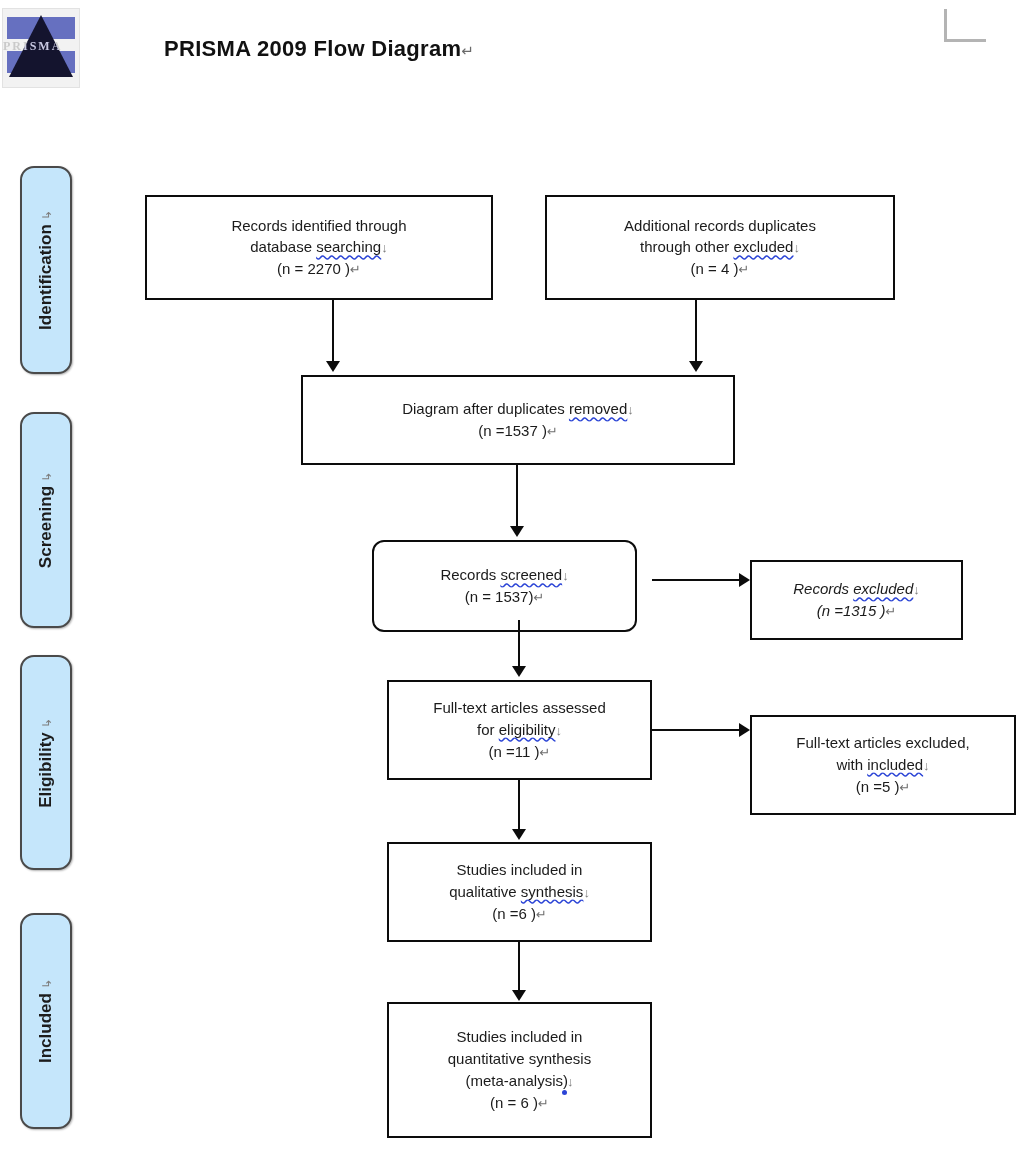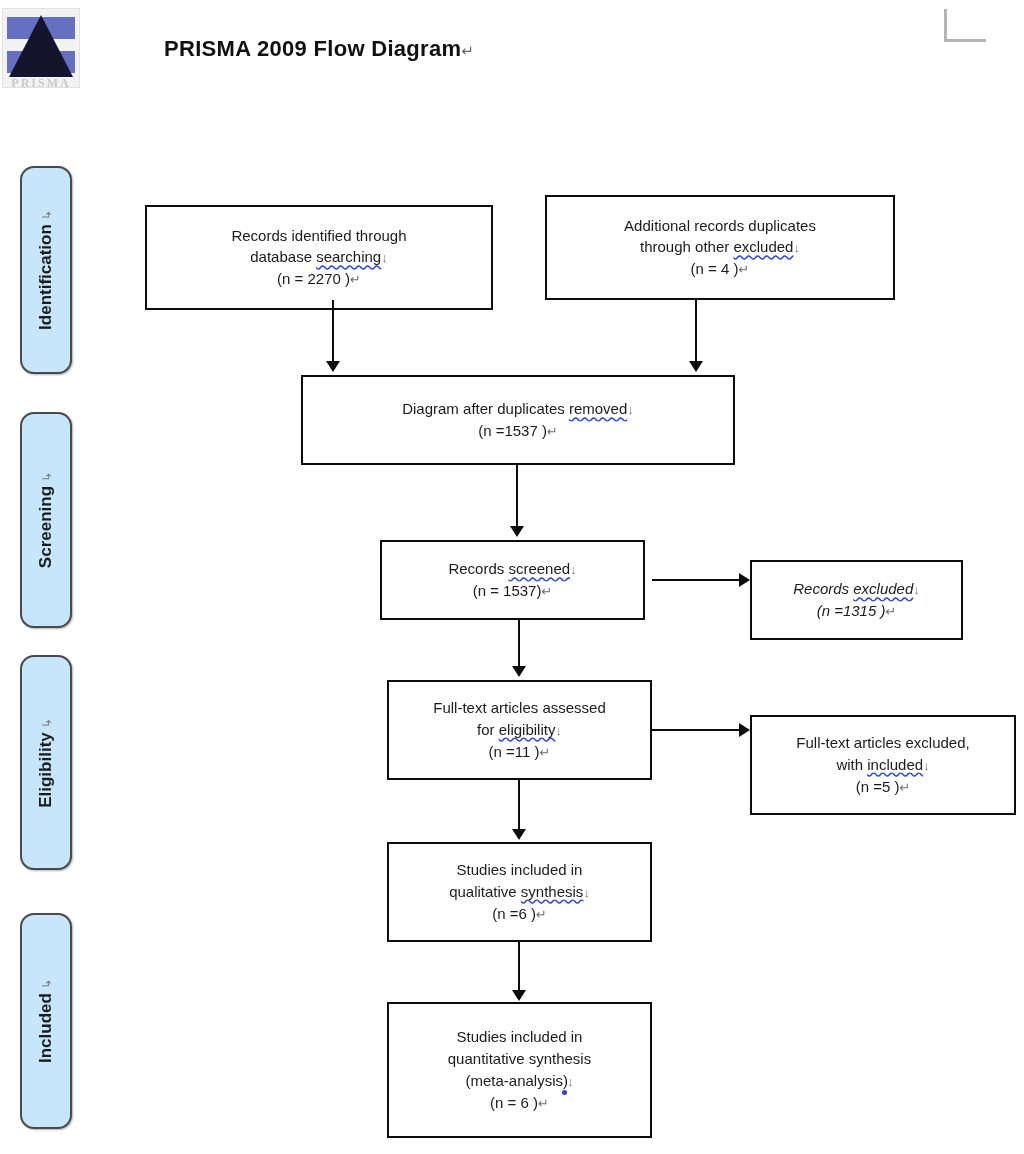--- a/index.html
+++ b/index.html
@@ -16,25 +16,24 @@
   }
   #logo .band{position:absolute;left:4px;right:4px;background:#6670c0;}
   #logo .band.b1{top:8px;height:22px;}
   #logo .band.b2{top:42px;height:22px;}
   #logo .tri{
     position:absolute;left:50%;top:6px;transform:translateX(-50%);
     width:0;height:0;border-left:32px solid transparent;
     border-right:32px solid transparent;border-bottom:62px solid #14142e;
   }
   #logo .word{
-    position:absolute;left:0;right:0;top:30px;text-align:center;
+    position:absolute;left:0;right:0;top:30px;text-align:left;
     font-size:12px;letter-spacing:2px;font-weight:bold;
     color:#c9c9d6;font-family:"Liberation Serif","DejaVu Serif",serif;
     mix-blend-mode:luminosity;
-    margin-top:37px;
   }
   #title{
     position:absolute;left:164px;top:36px;
     font-size:22px;font-weight:bold;letter-spacing:.3px;color:#111;
     white-space:nowrap;
   }
   #title .pmark{font-size:15px;font-weight:normal;color:#6a6a6a;}
   #cropmark{
     position:absolute;left:944px;top:9px;width:39px;height:30px;
     border-left:3px solid #b4b4b4;border-bottom:3px solid #b4b4b4;
@@ -112,21 +111,21 @@
 <div class="stage" style="top:412px;height:212px;">
   <div class="vtext"><span>Screening</span><span class="pmark">↳</span></div>
 </div>
 <div class="stage" style="top:655px;height:211px;">
   <div class="vtext"><span>Eligibility</span><span class="pmark">↳</span></div>
 </div>
 <div class="stage" style="top:913px;height:212px;">
   <div class="vtext"><span>Included</span><span class="pmark">↳</span></div>
 </div>
 
-<div class="fbox" style="left:145px;top:195px;width:348px;height:105px;margin-top:10px;">
+<div class="fbox" style="left:145px;top:195px;width:348px;height:105px;">
   <div class="inner">
     <span>Records identified through</span><br>
     <span>database </span><span class="sq">searching</span><span class="lb">↓</span><br>
     <span>(n = 2270  )</span><span class="pmark">↵</span>
   </div>
 </div>
 
 <div class="fbox" style="left:545px;top:195px;width:350px;height:105px;">
   <div class="inner">
     <span>Additional records duplicates</span><br>
@@ -143,21 +142,21 @@
 <div class="fbox" style="left:301px;top:375px;width:434px;height:90px;">
   <div class="inner">
     <span>Diagram after duplicates </span><span class="sq">removed</span><span class="lb">↓</span><br>
     <span>(n =1537 )</span><span class="pmark">↵</span>
   </div>
 </div>
 
 <div class="vline" style="left:516px;top:465px;height:63px;"></div>
 <div class="arrowdown" style="left:510px;top:526px;"></div>
 
-<div class="fbox" style="left:380px;top:540px;width:265px;height:80px;">
+<div class="fbox" style="left:372px;top:540px;width:265px;height:92px;border-radius:12px;">
   <div class="inner">
     <span>Records </span><span class="sq">screened</span><span class="lb">↓</span><br>
     <span>(n = 1537)</span><span class="pmark">↵</span>
   </div>
 </div>
 
 <div class="hline" style="left:652px;top:579px;width:87px;"></div>
 <div class="arrowright" style="left:739px;top:573px;"></div>
 
 <div class="fbox" style="left:750px;top:560px;width:213px;height:80px;font-style:italic;">

